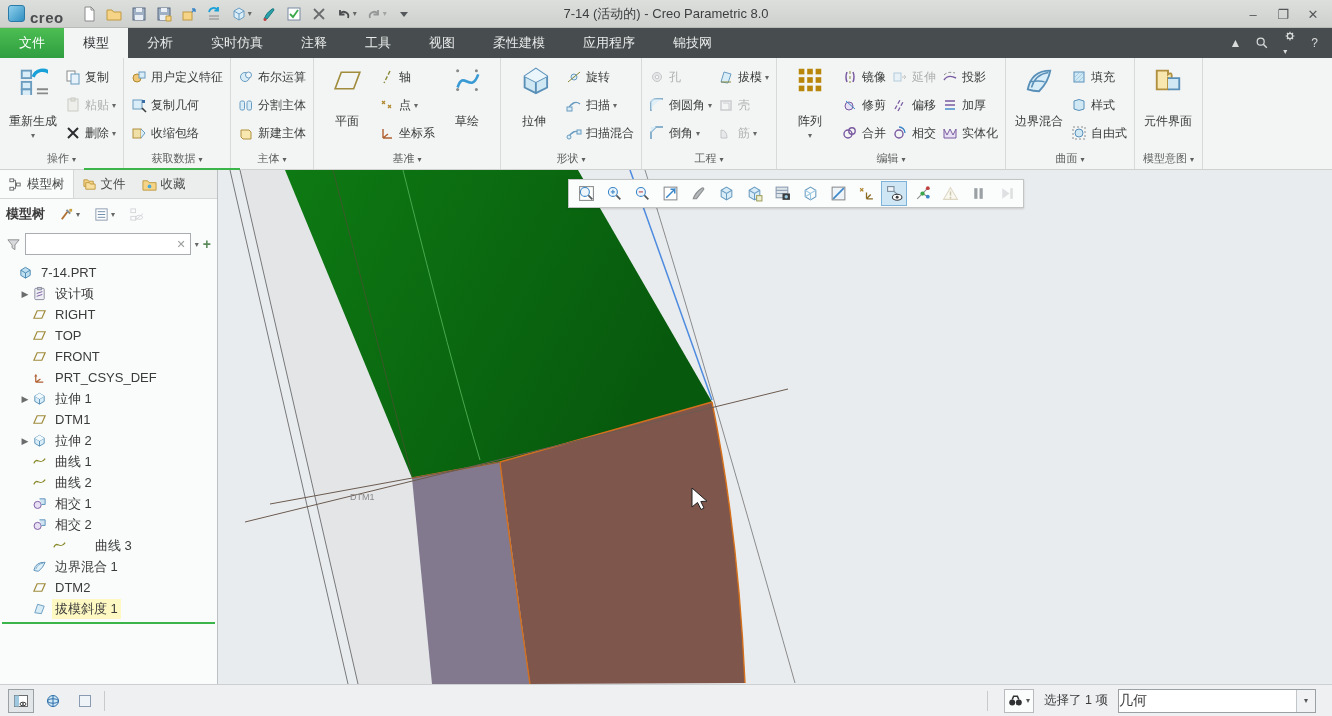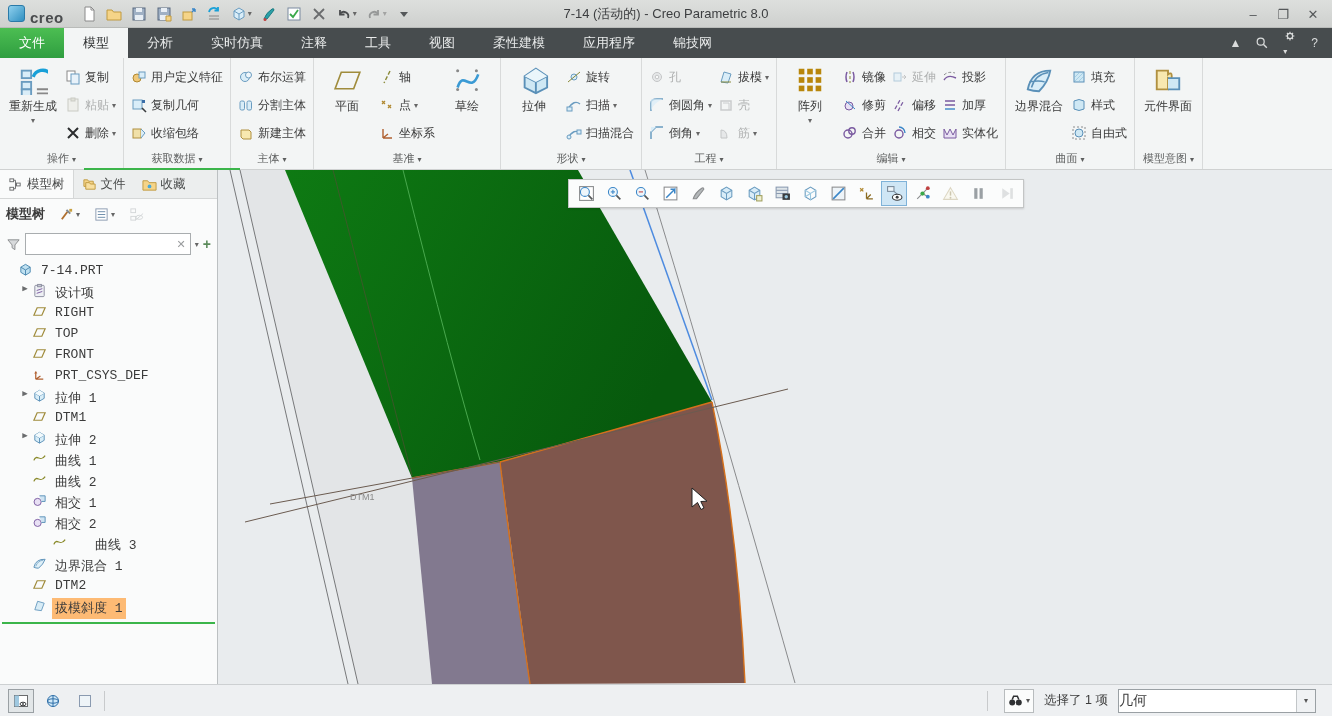--- a/index.html
+++ b/index.html
@@ -27,21 +27,21 @@
   .tabrow-right{margin-left:auto;display:flex;align-items:center;gap:14px;padding-right:14px;color:#dadcdc;}
   .tabrow-right span{font-size:12px;}
   
   .ribbon{position:absolute;left:0;top:58px;width:100%;height:112px;background:#f3f5f5;
     border-bottom:1px solid #cfd1d1;box-sizing:border-box;display:flex;align-items:stretch;overflow:hidden;}
   .rgroup{display:flex;flex-direction:column;border-right:1px solid #d8dada;padding:2px 4px 0 4px;}
   .rgroup-body{display:flex;align-items:flex-start;flex:1;}
   .rgroup-label{height:20px;text-align:center;font-size:11px;color:#5c5e5e;line-height:18px;white-space:nowrap;padding:0 4px;}
   .rgroup-label .dd{font-size:8px;}
   .bbtn{display:flex;flex-direction:column;align-items:center;width:58px;padding-top:5px;cursor:default;}
-  .bbtn .lbl{margin-top:3px;white-space:nowrap;font-family:Liberation Serif, serif;}
+  .bbtn .lbl{margin-top:18px;white-space:nowrap;font-family:Liberation Serif, serif;}
   .bbtn .dd{font-size:8px;color:#666;margin-top:1px;}
   .rstack{display:flex;flex-direction:column;justify-content:flex-start;padding-top:3px;}
   .sbtn{display:flex;align-items:center;height:28px;padding:0 3px;white-space:nowrap;cursor:default;}
   .sbtn .ico{margin-right:4px;display:flex;}
   .sbtn.dis{color:#aeb0b0;}
   .sbtn.dis svg{opacity:.45;}
   .sbtn .dd{font-size:8px;color:#666;margin-left:3px;}
   
   .panel{position:absolute;left:0;top:170px;width:218px;height:514px;background:#fafbfb;
     border-right:1px solid #bcc0c2;box-sizing:border-box;display:flex;flex-direction:column;}
@@ -51,25 +51,25 @@
   .ptab-underline{position:absolute;left:84px;top:-2px;width:156px;height:2px;background:#3bb54a;}
   .phead{display:flex;align-items:center;height:30px;padding:0 6px;gap:8px;}
   .phead .ptitle{font-weight:bold;font-size:13px;}
   .phead .hicon{display:flex;align-items:center;gap:2px;margin-left:6px;}
   .phead .dd{font-size:8px;color:#666;}
   .pfilter{display:flex;align-items:center;height:30px;padding:0 6px;gap:4px;}
   .searchbox{flex:1;height:20px;border:1px solid #a9adaf;background:#fff;display:flex;align-items:center;padding:0 4px;}
   .searchbox input{border:none;outline:none;flex:1;width:40px;font-size:12px;background:transparent;}
   .searchbox .clr{color:#9a9c9e;font-size:11px;}
   .tree{flex:1;overflow:hidden;padding-top:3px;}
-  .trow{display:flex;height:21px;font-size:13px;font-family:Liberation Mono, monospace;}
+  .trow{display:flex;align-items:center;height:21px;font-size:13px;}
   .trow .exp{width:14px;text-align:center;color:#6a6c6e;font-size:9px;}
   .trow .ico{display:flex;margin-right:5px;}
   .trow .lbl{padding:1px 3px;}
-  .trow .lbl.sel{background:#fdba74;}
+  .trow .lbl.sel{background:#fef9c3;}
   .insertline{height:2px;background:#3bb54a;margin:3px 2px 0 2px;}
   
   .viewport{position:absolute;left:218px;top:170px;width:1114px;height:514px;}
   
   .gtoolbar{position:absolute;left:568px;top:179px;height:27px;background:#fbfcfc;border:1px solid #c3c5c5;
     box-shadow:0 1px 2px rgba(0,0,0,.15);display:flex;align-items:center;padding:0 4px;gap:2px;}
   .gbtn{width:24px;height:23px;display:flex;align-items:center;justify-content:center;border:1px solid transparent;}
   .gbtn.act{background:#cfe6f5;border-color:#7fb2d8;}
   .gbtn.dis{opacity:.4;}
   

